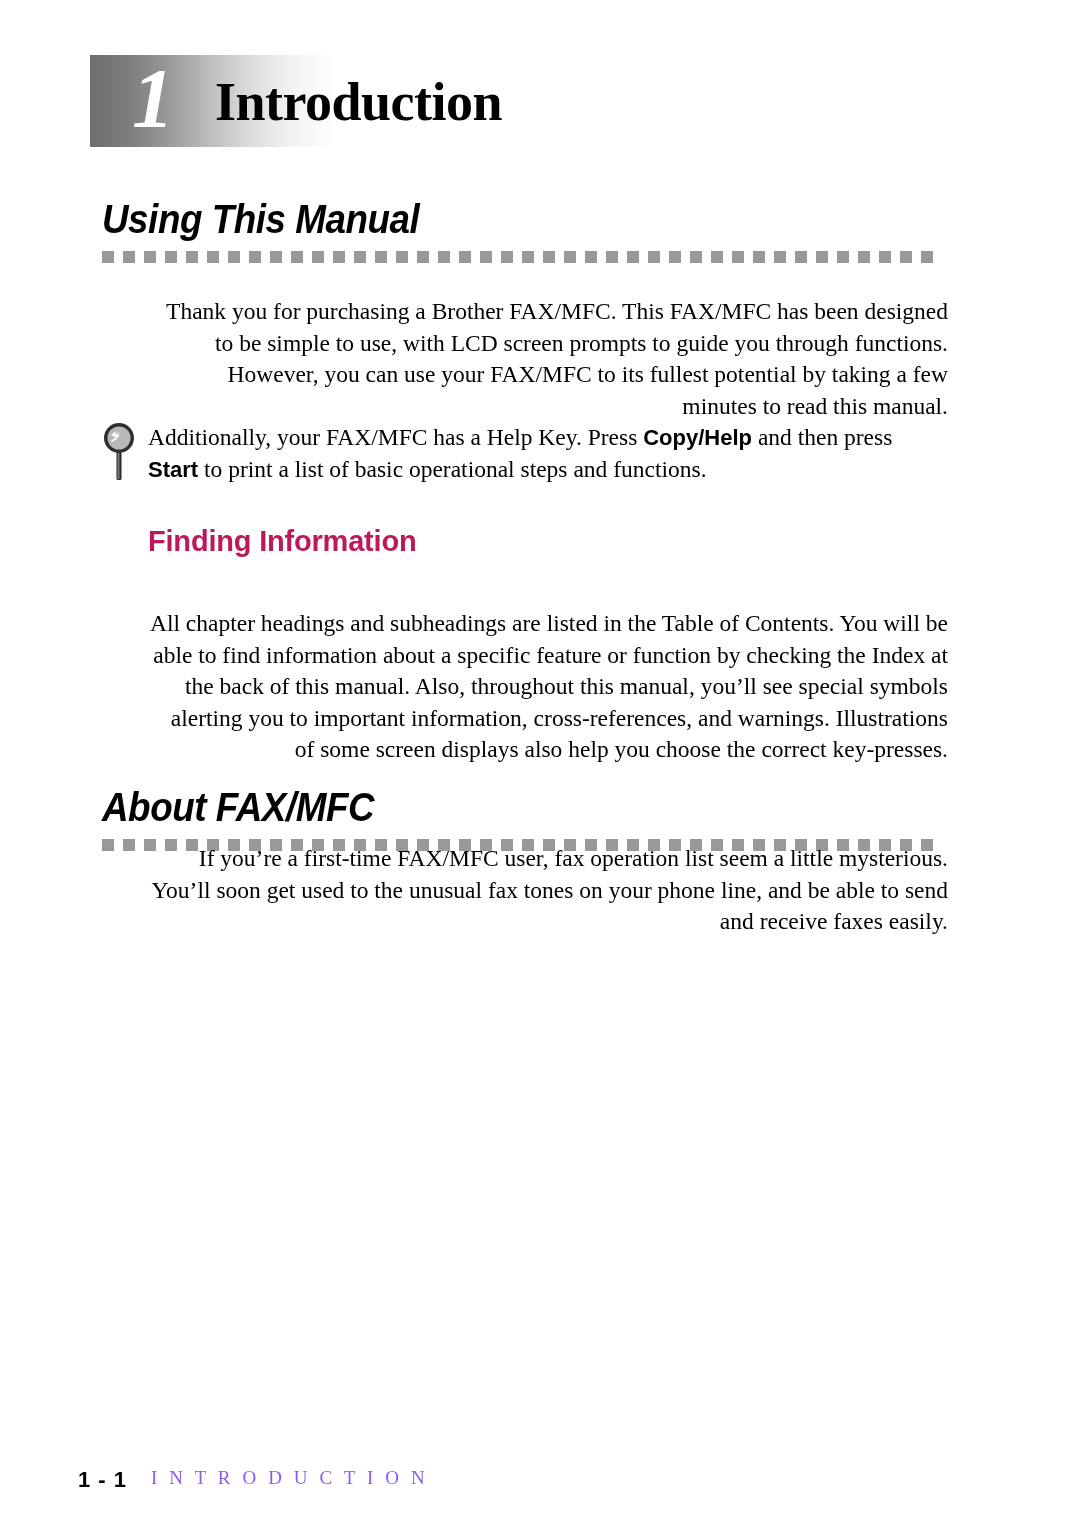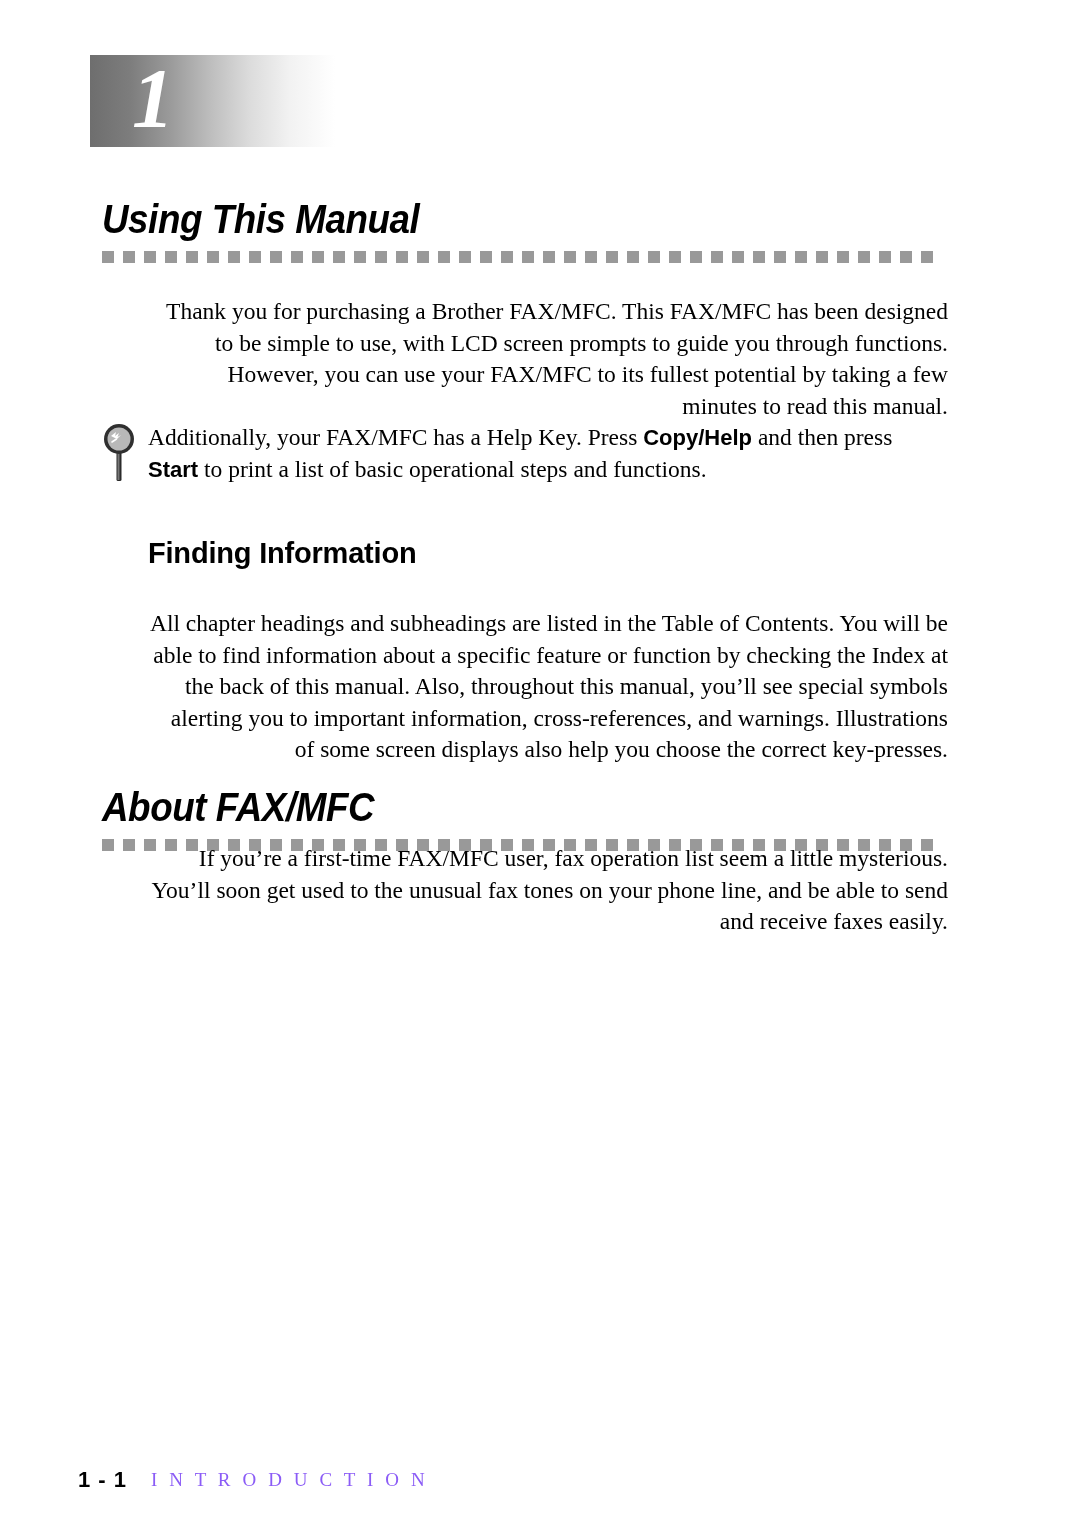--- a/index.html
+++ b/index.html
@@ -102,21 +102,21 @@
   }
 
   
   .note-block {
     position: absolute;
     left: 100px;
     width: 848px;
   }
   .note-row {
     display: flex;
-    align-items: flex-end;
+    align-items: flex-start;
   }
   .magnifier-icon {
     width: 40px;
     min-width: 40px;
     height: 62px;
     margin-top: 2px;
     margin-right: 8px;
   }
   .note-text {
     font-family: "Liberation Serif", "DejaVu Serif", serif;
@@ -133,32 +133,31 @@
 
   
   .subheading {
     position: absolute;
     left: 148px;
     font-family: "Liberation Sans", "DejaVu Sans", sans-serif;
     font-weight: 700;
     font-size: 29px;
     line-height: 34px;
     letter-spacing: -0.2px;
-    color: #000000;
+    color: #be185d;
     white-space: nowrap;
-    margin-top: 12px;
   }
 
   
   .page-footer {
     position: absolute;
     left: 78px;
     bottom: 36px;
     display: flex;
-    align-items: center;
+    align-items: flex-start;
   }
   .footer-page-number {
     font-family: "Liberation Sans", "DejaVu Sans", sans-serif;
     font-weight: 700;
     font-size: 22px;
     letter-spacing: 1px;
     color: #000000;
   }
   .footer-chapter-name {
     margin-left: 24px;
@@ -167,20 +166,21 @@
     letter-spacing: 3.6px;
     color: #8b5cf6;
   }
 </style>
 </head>
 <body>
 
 <div class="chapter-header">
   <div class="chapter-gradient"></div>
   <div class="chapter-number">1</div>
+  <div class="chapter-title">Introduction</div>
 </div>
 
 <div class="section" style="top:196px;">
   <div class="section-title">Using This Manual</div>
   <div class="dash-rule"></div>
 </div>
 
 <div class="body-block" style="top:296px;">
   <p>Thank you for purchasing a Brother FAX/MFC. This FAX/MFC has been designed to be simple to use, with LCD screen prompts to guide you through functions. However, you can use your FAX/MFC to its fullest potential by taking a few minutes to read this manual.</p>
 </div>

